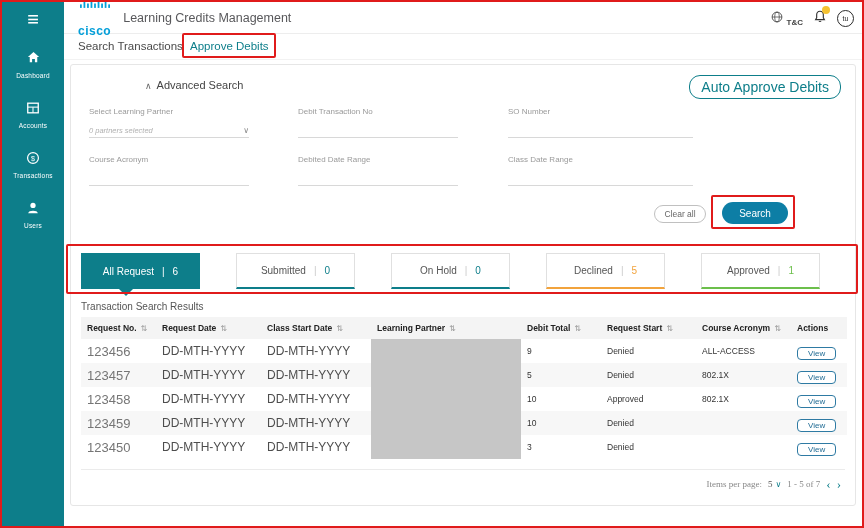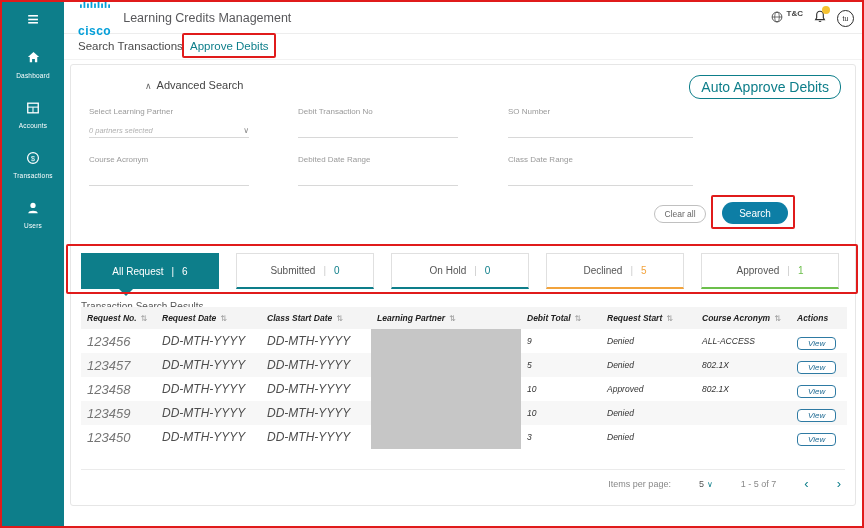--- a/index.html
+++ b/index.html
@@ -29,21 +29,21 @@
   
   .topbar {
     position:absolute; left:62px; top:0; right:0; height:32px;
     background:#fff; border-bottom:1px solid #ededed;
     display:flex; align-items:center; padding-left:14px;
   }
   .logo { display:flex; flex-direction:column; align-items:center; line-height:1; }
   .logo .brand-text { color:#049fd9; font-size:12px; font-weight:bold; letter-spacing:.5px; margin-top:17px; }
   .app-title { color:#58585b; font-size:12.5px; margin-left:12px; }
   .topbar-right { position:absolute; right:8px; top:0; height:32px; display:flex; align-items:center; gap:10px; }
-  .tc-wrap { display:flex; align-items:flex-start; gap:4px; cursor:pointer; }
+  .tc-wrap { display:flex; align-items:flex-end; gap:4px; cursor:pointer; }
   .tc-label { font-size:8px; color:#444; font-weight:bold; }
   .bell-wrap { position:relative; cursor:pointer; }
   .badge { position:absolute; top:-3px; right:-3px; width:8px; height:8px; border-radius:50%; background:var(--badge, #f5c231); }
   .avatar { width:17px; height:17px; border-radius:50%; border:1.5px solid #2b2b2b; color:#2b2b2b;
             font-size:7px; display:flex; align-items:center; justify-content:center; cursor:pointer; }
 
   
   .page-tab { position:absolute; top:38px; font-size:11.5px; color:#4a4a4a; cursor:pointer; }
   .page-tab.t1 { left:76px; }
   .page-tab.t2 { left:188px; color:var(--accent, #0d7e8a); border-bottom:2px solid var(--accent,#0d7e8a); padding-bottom:14px; }
@@ -81,21 +81,21 @@
     font-size:8.5px; color:#666; cursor:pointer;
   }
   .search-btn {
     position:absolute; left:651px; top:137px; width:66px; height:22px;
     border:none; border-radius:11px; background:var(--search, #0d7ea5);
     font-size:10px; color:#fff; cursor:pointer;
   }
 
   
   .status-tab {
-    position:absolute; top:188px; width:138px; height:36px;
+    position:absolute; top:188px; width:119px; height:36px;
     background:#fff; border:1px solid #e0e0e0;
     display:flex; align-items:center; justify-content:center; gap:8px; cursor:pointer;
   }
   .status-tab .st-label { font-size:10px; color:#555; }
   .status-tab .st-div { font-size:10px; color:#ccc; }
   .status-tab .st-count { font-size:10px; }
   .st-all      { left:10px;  background:var(--accent,#0d7e8a); border-color:var(--accent,#0d7e8a); }
   .st-all .st-label, .st-all .st-div, .st-all .st-count { color:#fff; }
   .st-submitted{ left:165px; border-bottom:2px solid var(--accent,#0d7e8a); }
   .st-submitted .st-count { color:var(--accent,#0d7e8a); }
@@ -104,39 +104,39 @@
   .st-declined { left:475px; border-bottom:2px solid var(--declined,#f2a33c); }
   .st-declined .st-count { color:var(--declined,#f2a33c); }
   .st-approved { left:630px; border-bottom:2px solid var(--approved,#6cbf4b); }
   .st-approved .st-count { color:var(--approved,#6cbf4b); }
   .notch { position:absolute; left:48px; top:224px; width:0; height:0;
            border-left:7px solid transparent; border-right:7px solid transparent;
            border-top:7px solid var(--accent,#0d7e8a); }
 
   
   .results-title { position:absolute; left:10px; top:236px; font-size:10px; color:#555; }
-  table.results { position:absolute; left:10px; top:242px; width:766px; border-collapse:collapse; table-layout:fixed;font-style:italic; }
+  table.results { position:absolute; left:10px; top:252px; width:766px; border-collapse:collapse; table-layout:fixed; }
   table.results th {
     background:#f4f4f4; height:22px; text-align:left; padding-left:6px;
     font-size:8.5px; color:#222; font-weight:bold; cursor:pointer; white-space:nowrap;
   }
   table.results th .sort { color:#999; font-size:8px; margin-left:4px; font-weight:normal; }
   table.results td { height:24px; padding-left:6px; white-space:nowrap; overflow:hidden; }
   table.results tbody tr:nth-child(even) { background:#f7f7f7; }
   td.c-reqno  { font-size:13px; color:#757575; }
   td.c-date   { font-size:12px; color:#4d4d4d; }
   td.c-small  { font-size:8.5px; color:#333; }
   td.partner  { background:var(--redaction,#c6c6c6); }
   .view-btn {
     display:inline-block; border:1px solid #2e7aa3; color:#1f6a93;
     font-size:8px; padding:1px 10px; border-radius:4px; cursor:pointer; background:#fff;
   }
 
   .table-divider { position:absolute; left:10px; right:10px; top:404px; height:1px; background:#ebebeb; }
-  .pagination { position:absolute; right:14px; top:412px; display:flex; align-items:center; gap:28px; }
+  .pagination { position:absolute; right:14px; top:412px; display:flex; align-items:center; gap:6px;font-family:Liberation Serif, serif; }
   .pg-label { font-size:9px; color:#888; }
   .pg-select { font-size:9px; color:#555; cursor:pointer; }
   .pg-select .f-caret { color:var(--accent,#0d7e8a); font-size:8px; margin-left:3px; }
   .pg-range { font-size:9px; color:#888; }
   .pg-nav { font-size:13px; color:var(--accent,#0d7e8a); cursor:pointer; line-height:1; }
 
   
   .anno { position:absolute; border:2px solid var(--annotation,#e01b1b); border-radius:2px;
           pointer-events:none; z-index:50; }
   .anno-tab     { left:180px; top:31px;  width:94px;  height:25px; }

